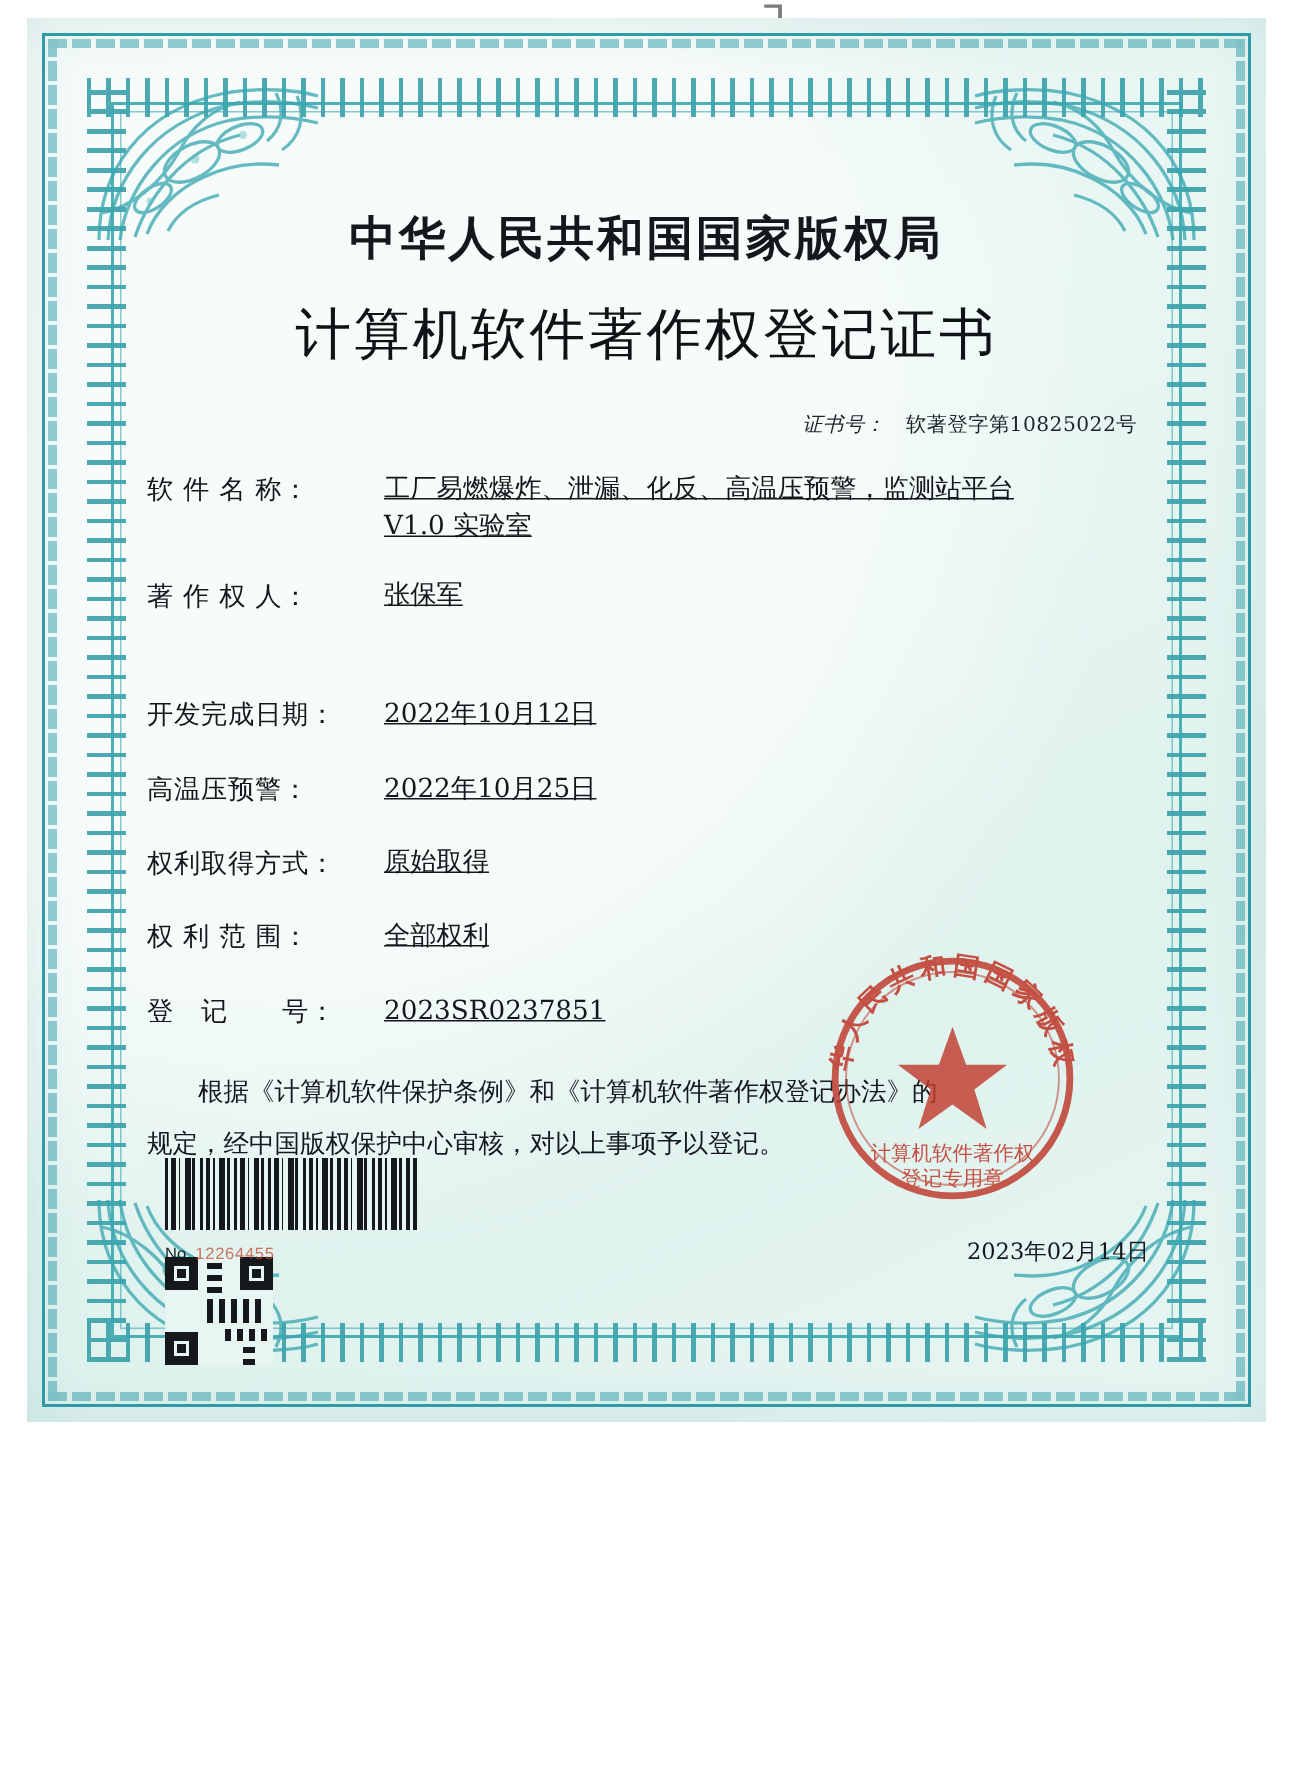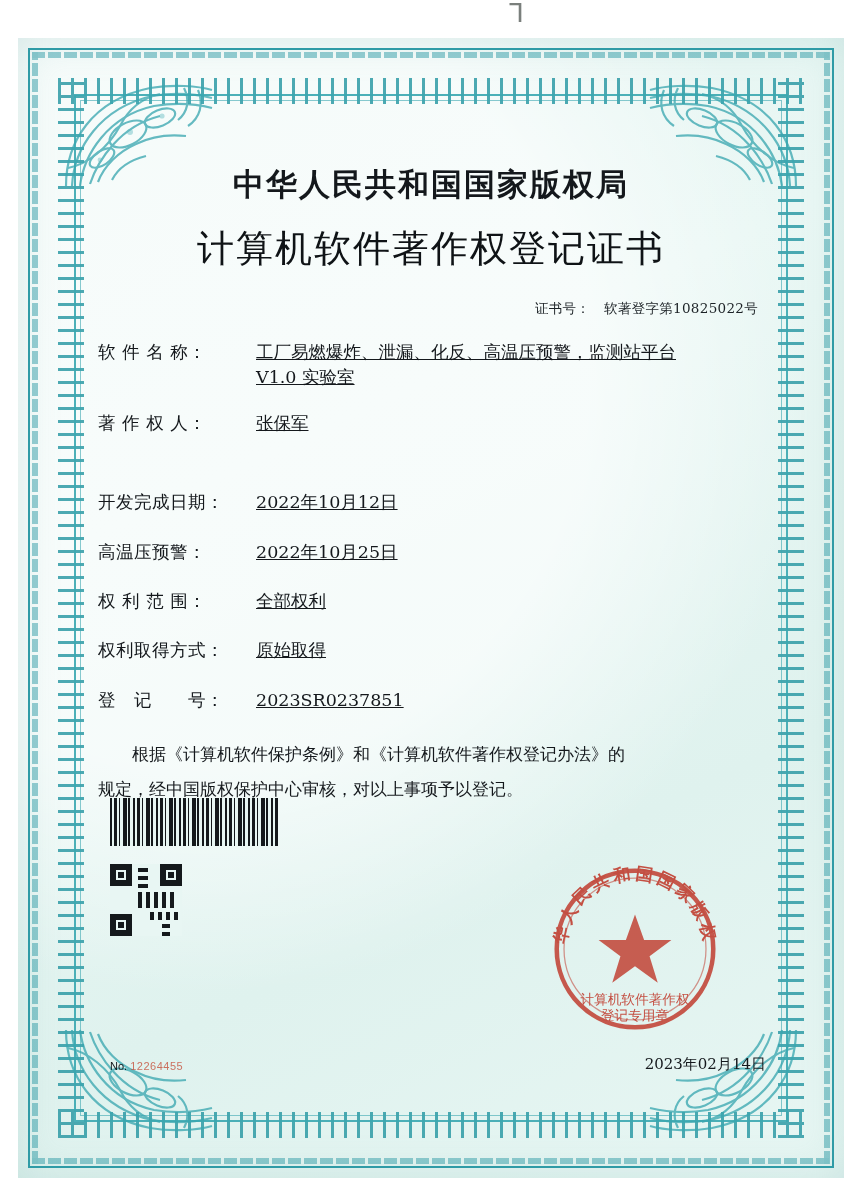--- a/index.html
+++ b/index.html
@@ -31,23 +31,23 @@
     color: #7a7f7c;
     font-size: 26px;
     line-height: 24px;
     font-family: "Liberation Serif", serif;
   }
 
   
   .sheet {
     position: absolute;
     left: 18px;
-    top: 38px;
+    top: 12px;
     width: 826px;
-    height: 1140px;
+    height: 936px;
     background: #e8f6f3;
     background-image:
       radial-gradient(circle at 22% 30%, rgba(255,255,255,.65) 0 38%, rgba(255,255,255,0) 60%),
       linear-gradient(155deg, #e4f4f1 0%, #e9f7f4 35%, #dff2ee 70%, #e7f6f3 100%);
     box-shadow: inset 0 0 40px rgba(120,180,175,.25);
   }
 
   
   .frame-outer {
     position: absolute;
@@ -135,21 +135,21 @@
 
   .cert-no {
     margin-top: 26px;
     text-align: right;
     font-size: 13.5px;
     color: #1c2226;
     letter-spacing: .3px;
     padding-right: 6px;
     font-family: "DejaVu Serif", serif;
   }
-  .cert-no .lbl { margin-right: 14px; }
+  .cert-no .lbl { margin-right: 14px; font-style: italic; }
 
   .rows { margin-top: 22px; }
 
   .row {
     display: flex;
     align-items: flex-start;
     margin-bottom: 20px;
     font-size: 17.5px;
     color: #14181c;
     font-family: "DejaVu Serif", serif;
@@ -374,27 +374,27 @@
           <div class="k">开发完成日期：</div>
           <div class="v">2022年10月12日</div>
         </div>
 
         <div class="row">
           <div class="k">高温压预警：</div>
           <div class="v">2022年10月25日</div>
         </div>
 
         <div class="row">
+          <div class="k">权利取得方式：</div>
+          <div class="v">原始取得</div>
+        </div>
+
+        <div class="row">
           <div class="k">权 利 范 围：</div>
           <div class="v">全部权利</div>
-        </div>
-
-        <div class="row">
-          <div class="k">权利取得方式：</div>
-          <div class="v">原始取得</div>
         </div>
 
         <div class="row">
           <div class="k">登　记　　号：</div>
           <div class="v">2023SR0237851</div>
         </div>
 
       </div>
 
       <div class="para">

